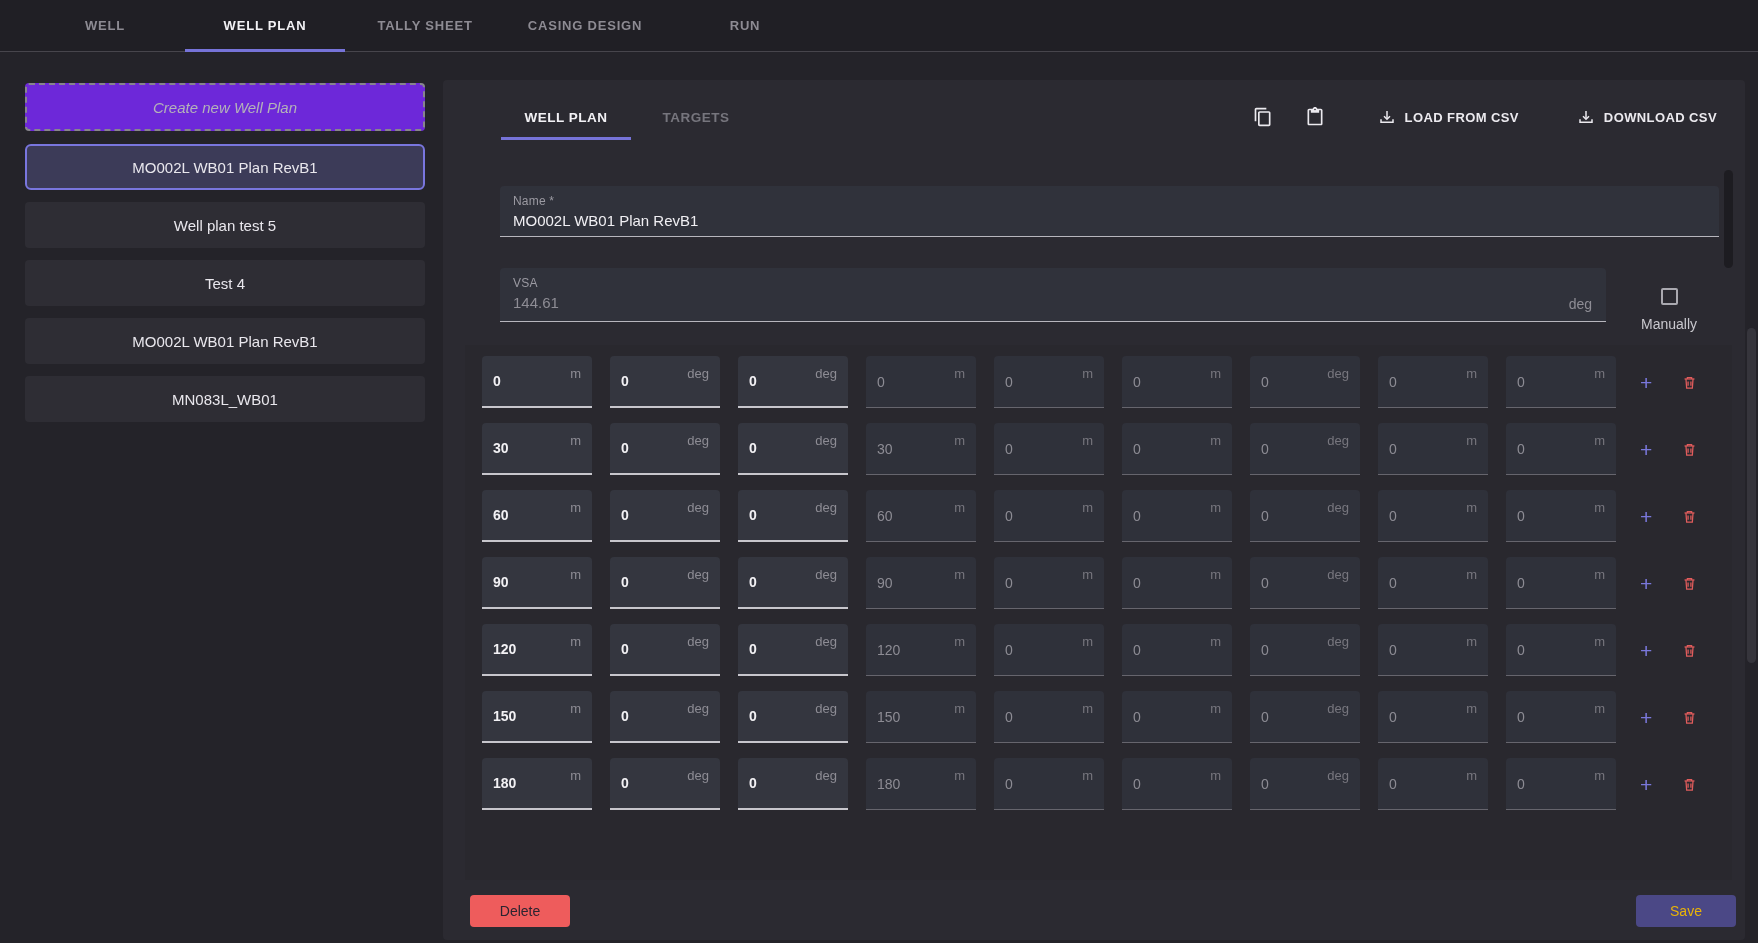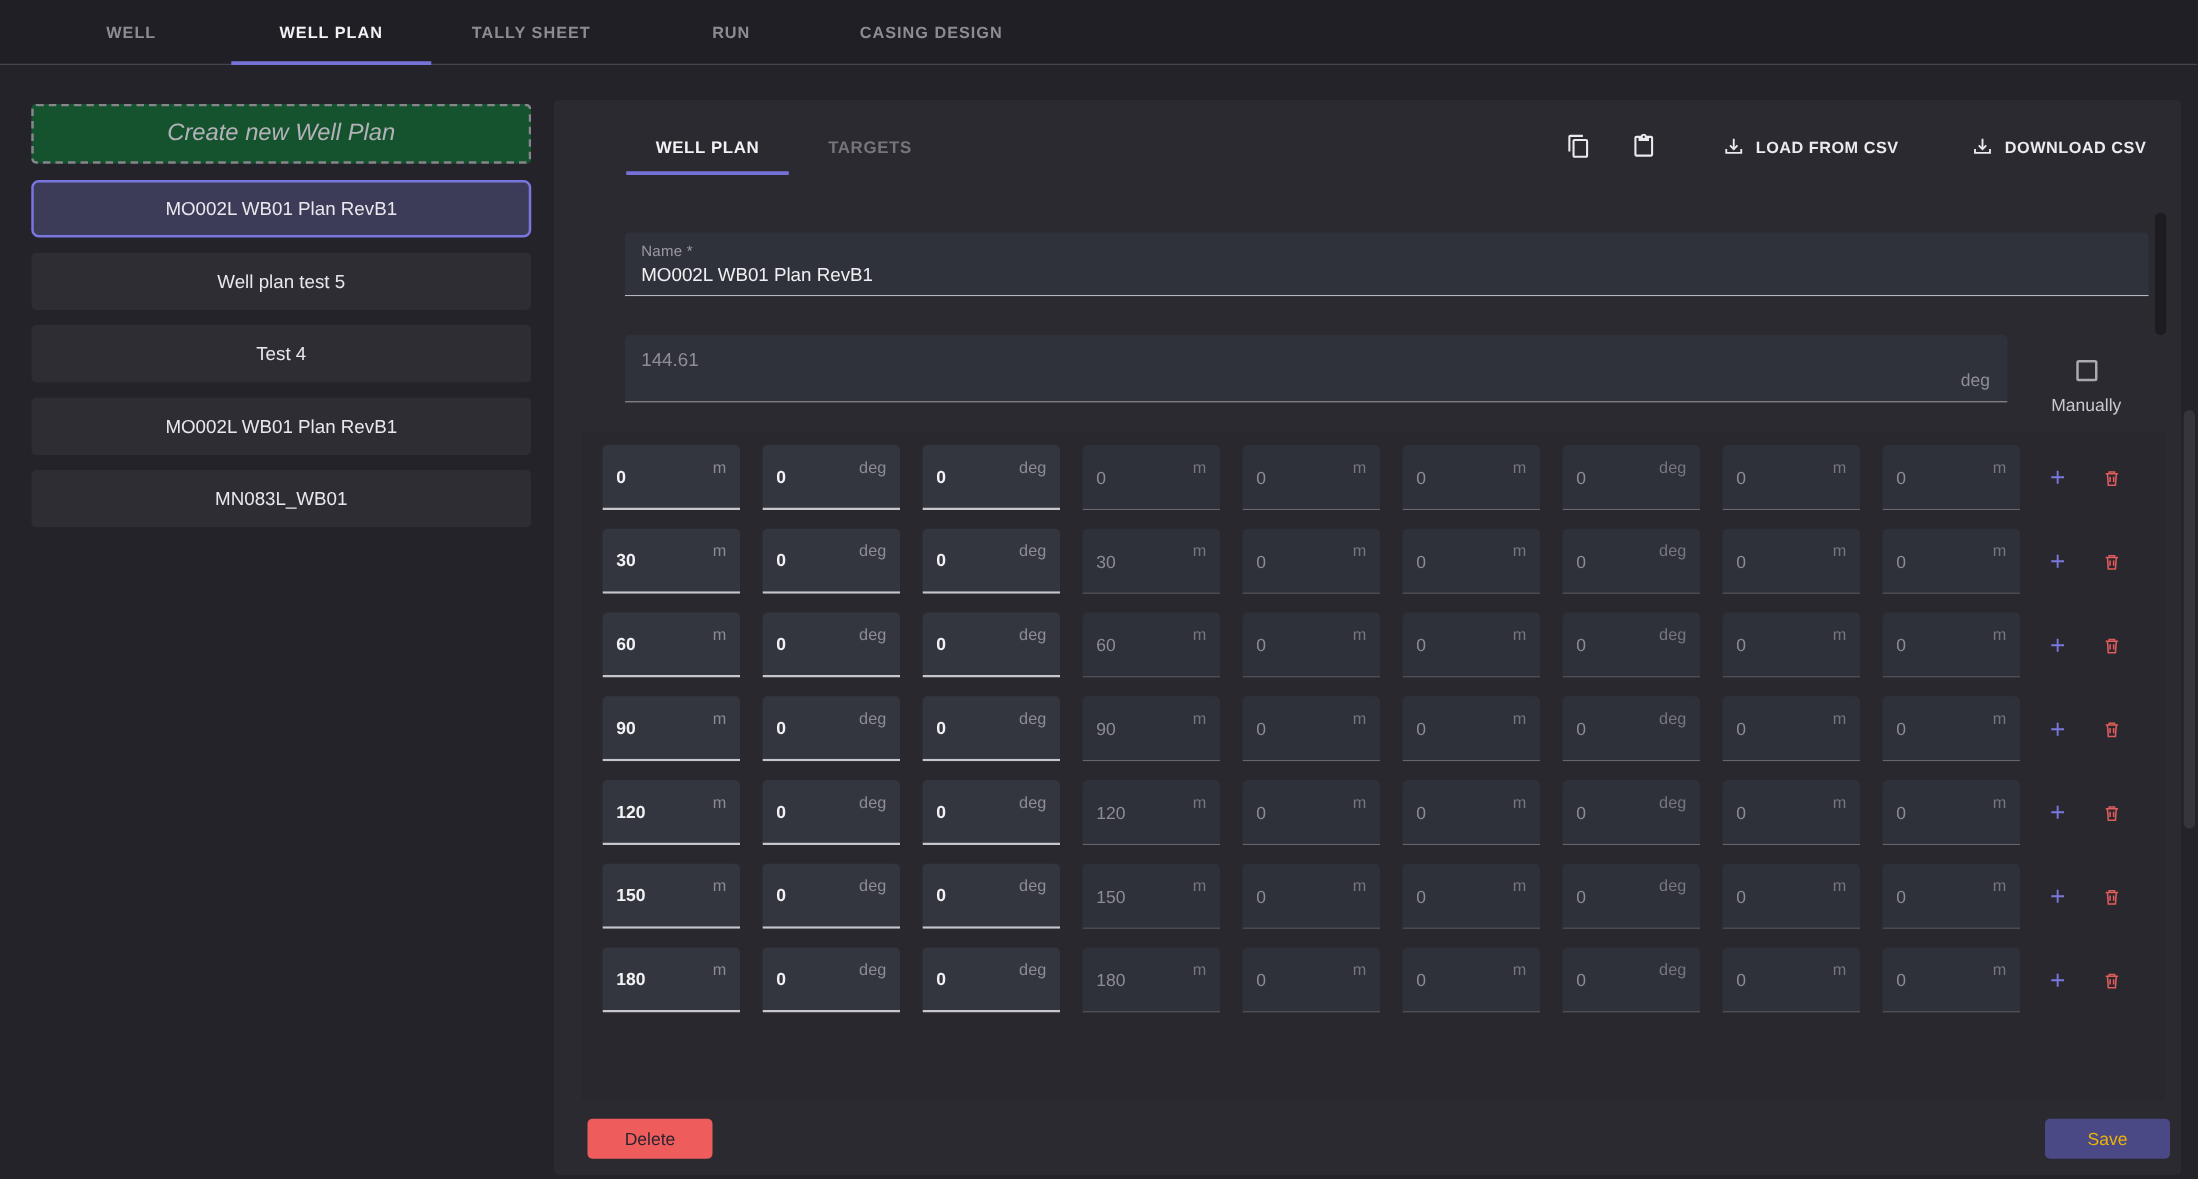--- a/index.html
+++ b/index.html
@@ -25,21 +25,21 @@
   .nav-tab.active { color:#f2f1f5; }
   .nav-tab.active::after {
     content:""; position:absolute; left:0; right:0; bottom:-1px; height:3px;
     background:var(--accent,#7673d8);
   }
 
   
   .sidebar { position:absolute; left:25px; top:83px; width:400px; }
   .create-btn {
     height:48px; border:2px dashed #87858d; border-radius:4px;
-    background:#14532d; color:#b4b2b9; font-style:italic; font-size:19px;
+    background:#6d28d9; color:#b4b2b9; font-style:italic; font-size:15px;
     display:flex; align-items:center; justify-content:center;
     margin-bottom:13px; cursor:pointer;
   }
   .plan-item {
     height:46px; border-radius:4px; background:#2e2d34; color:#e9e7ed;
     font-size:15px; display:flex; align-items:center; justify-content:center;
     margin-bottom:12px; cursor:pointer; border:2px solid transparent;
   }
   .plan-item.selected { background:#3c3b58; border:2px solid #7976de; border-radius:6px; }
 
@@ -144,22 +144,22 @@
 </style>
 </head>
 <body>
 
 <nav class="top-nav">
 
   <div style="display:flex">
       <div class="nav-tab">WELL</div>
       <div class="nav-tab active">WELL PLAN</div>
       <div class="nav-tab">TALLY SHEET</div>
+      <div class="nav-tab">CASING DESIGN</div>
       <div class="nav-tab">RUN</div>
-      <div class="nav-tab">CASING DESIGN</div>
     </div>
 </nav>
 
 <aside class="sidebar">
   <div class="create-btn">Create new Well Plan</div>
   <div>
       <div class="plan-item selected">MO002L WB01 Plan RevB1</div>
       <div class="plan-item">Well plan test 5</div>
       <div class="plan-item">Test 4</div>
       <div class="plan-item">MO002L WB01 Plan RevB1</div>
@@ -205,20 +205,21 @@
       <span>DOWNLOAD CSV</span>
     </span>
   </div>
 
   <div class="field name-field">
     <div class="field-label">Name *</div>
     <div class="field-value">MO002L WB01 Plan RevB1</div>
   </div>
 
   <div class="field vsa-field disabled">
+    <div class="field-label">VSA</div>
     <div class="field-value">144.61</div>
     <div class="field-unit">deg</div>
   </div>
 
   <div class="manually">
     <span class="checkbox-box"></span>
     <span class="manually-label">Manually</span>
   </div>
 
   <div class="inner-scroll-thumb"></div>

